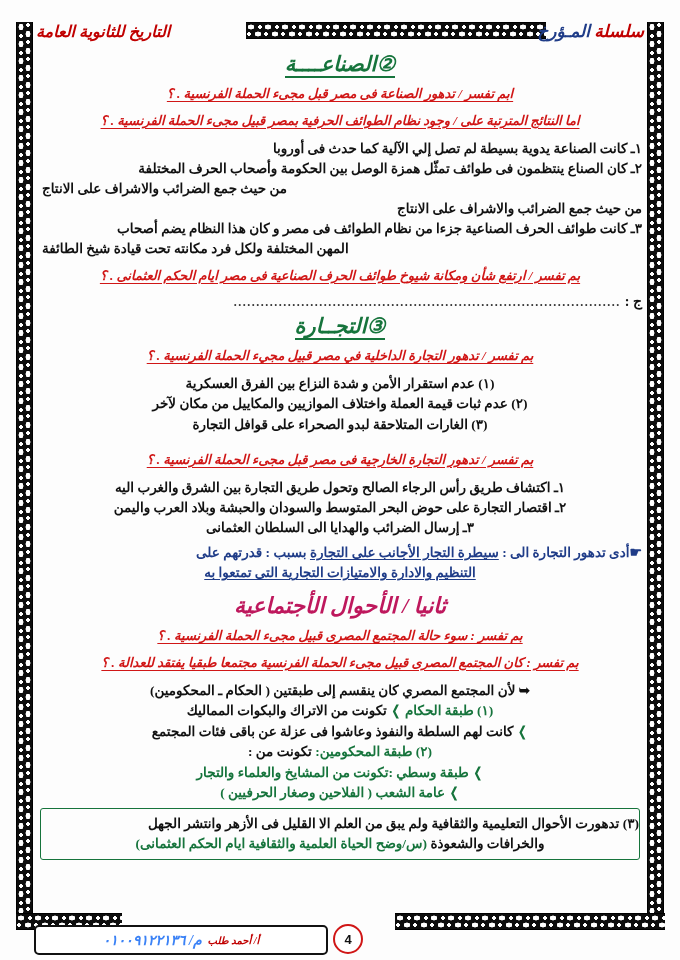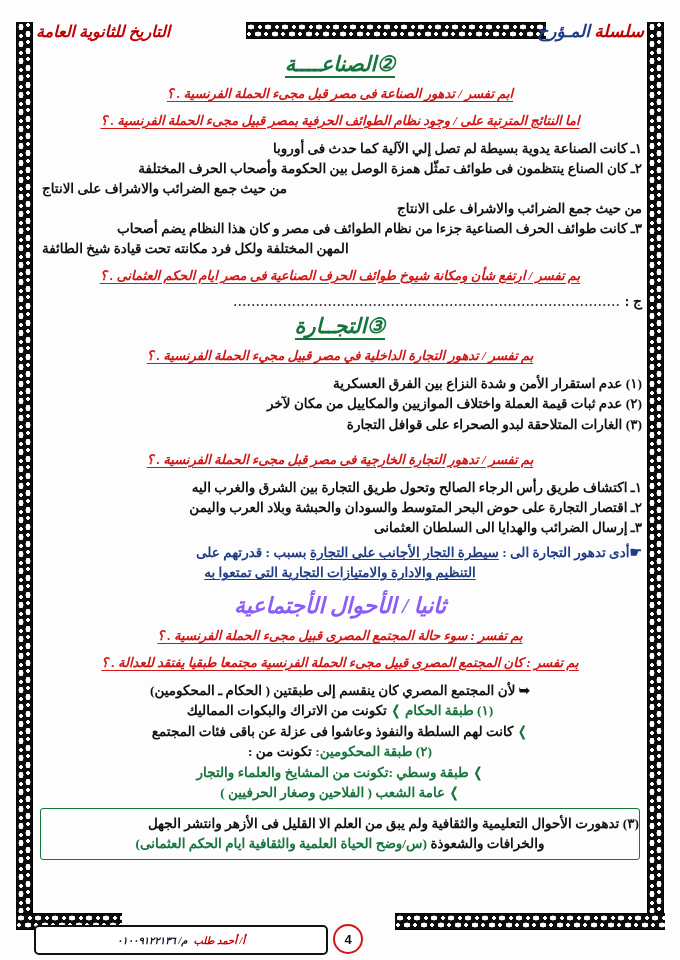--- a/index.html
+++ b/index.html
@@ -106,21 +106,21 @@
 
   .body-line{
     color:#111;
     font-weight:bold;
     font-size:13.5px;
     line-height:1.42;
     text-align:right;
     margin:1px 0;
     display:block;
   }
-  .body-line.ctr{font-family:Liberation Serif, serif;}
+  .body-line.ctr{text-align:center;font-family:Liberation Serif, serif;}
   .body-line.cont{text-align:left;padding-left:4px;}
 
   .answer-line{
     display:flex;align-items:baseline;gap:4px;
     direction:rtl;font-weight:bold;font-size:13px;color:#111;
     margin:2px 0 4px;
   }
   .answer-line .jeem{color:#111;font-weight:bold;font-size:14px;}
   .answer-line .dots{
     flex:1;
@@ -146,21 +146,21 @@
   .blue-block .under{
     text-decoration:underline;
     text-underline-offset:2px;
   }
   .blue-block .cont2{display:block;text-align:center;}
   .hand{font-size:14px;color:#1f3c88;}
 
   .big-head{
     font-family:"Liberation Serif",serif;
     font-weight:bold;font-style:italic;
-    color:#8b5cf6;
+    color:#be185d;
     font-size:22px;
     letter-spacing:1px;
     margin:10px 0 6px;
     display:block;
     text-align:center;
   }
 
   .green-txt{color:#16743c;font-weight:bold;}
   .bullet{color:#111;font-weight:bold;}
 
@@ -193,21 +193,21 @@
     background:#fff;
     display:flex;align-items:center;justify-content:center;
     direction:rtl;
     gap:6px;
   }
   .footer-box .nm{
     font-weight:bold;font-style:italic;font-size:10px;color:#c00000;
     white-space:nowrap;
   }
   .footer-box .ph{
-    font-weight:bold;font-style:italic;font-size:10px;color:#0f172a;
+    font-weight:bold;font-style:italic;font-size:14px;color:#3b82f6;
     white-space:nowrap;
   }
   .page-num{
     position:absolute;
     left:333px;top:924px;
     width:26px;height:26px;border-radius:50%;
     border:2px solid #d01616;
     background:#fff;
     display:flex;align-items:center;justify-content:center;
     font-weight:bold;font-size:13px;color:#111;

